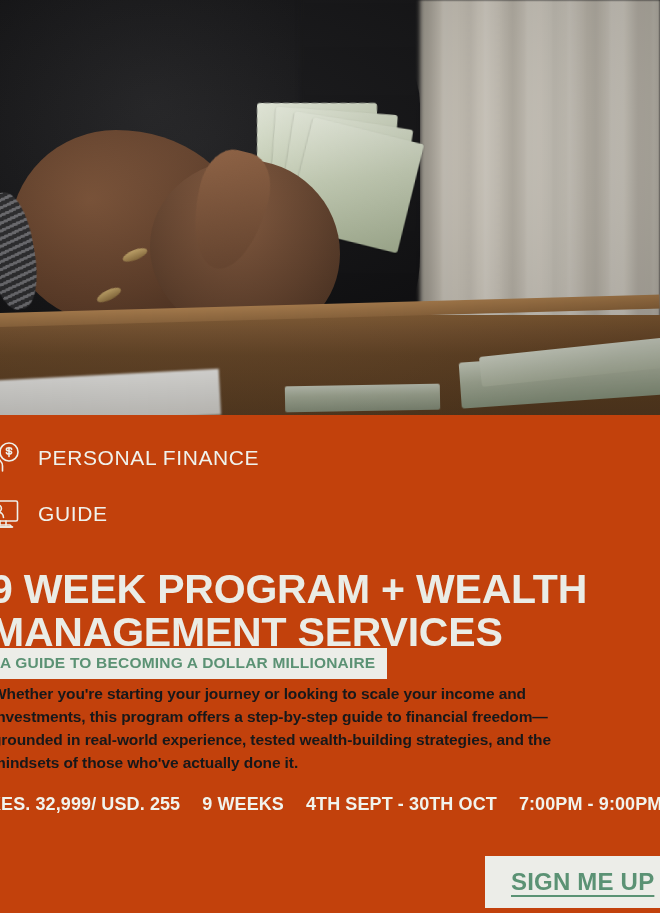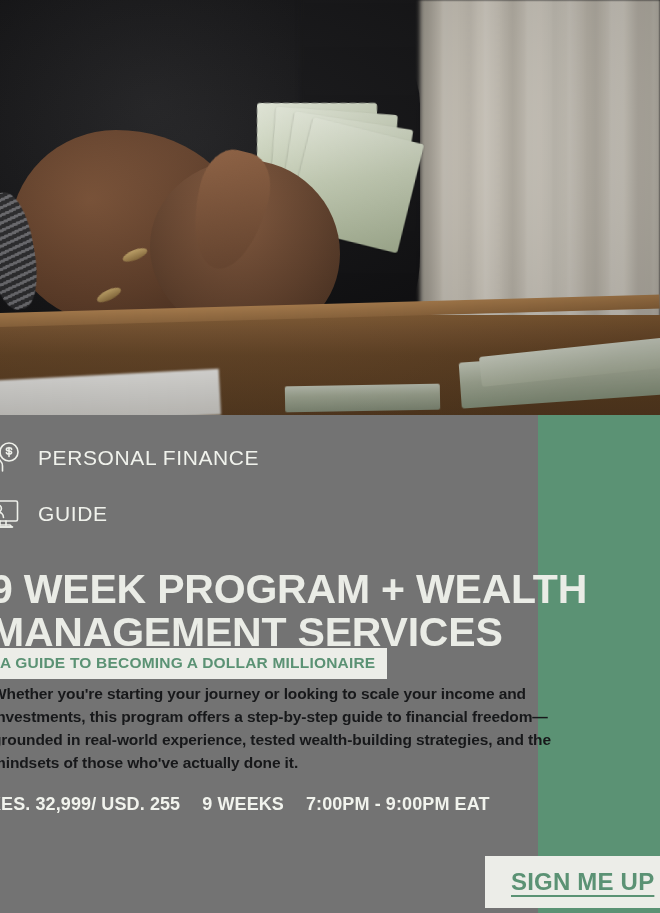--- a/index.html
+++ b/index.html
@@ -175,23 +175,23 @@
   .photo .grain{
     position:absolute; inset:0;
     background: radial-gradient(ellipse at 30% 35%, rgba(255,255,255,0.05), rgba(0,0,0,0.22) 85%);
     pointer-events:none;
   }
 
   
   .panel {
     position: absolute;
     left: 0; top: 415px;
-    width: 538px;
+    width: 660px;
     height: 498px;
-    background: #737373;
+    background: #c2410c;
   }
 
   
   .cat-row {
     position: absolute;
     display: flex;
     align-items: center;
     gap: 14px;
     left: -16px;
   }
@@ -373,20 +373,21 @@
     <div class="body-copy">
       <span>Whether you're starting your journey or looking to scale your income and</span>
       <span>investments, this program offers a step-by-step guide to financial freedom—</span>
       <span>grounded in real-world experience, tested wealth-building strategies, and the</span>
       <span>mindsets of those who've actually done it.</span>
     </div>
 
     <div class="details">
       <span>KES. 32,999/ USD. 255</span>
       <span>9 WEEKS</span>
+      <span>4TH SEPT - 30TH OCT</span>
       <span>7:00PM - 9:00PM EAT</span>
     </div>
 
     <div class="cta">
       <span class="cta-label">SIGN ME UP</span>
     </div>
 
   </div>
 </div>
 

